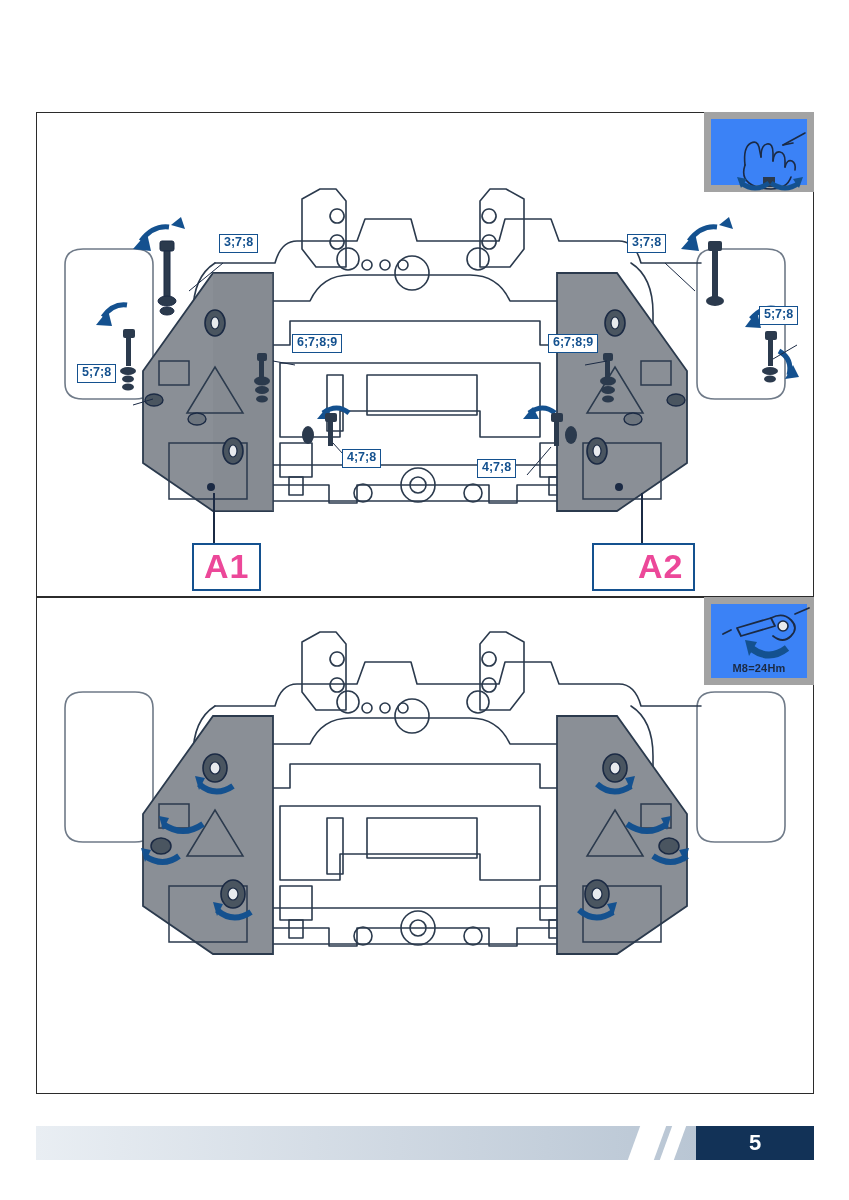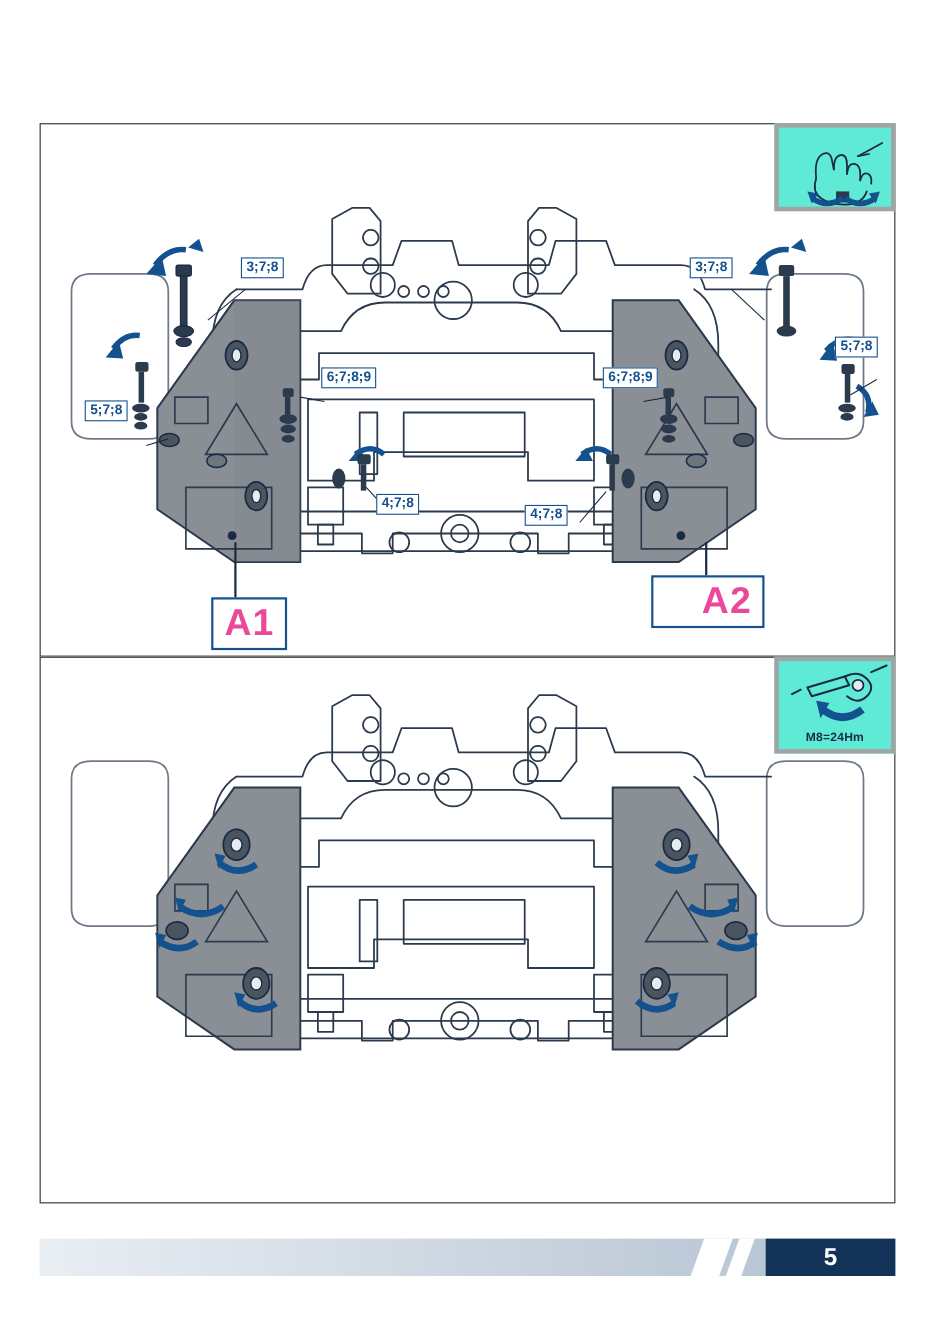--- a/index.html
+++ b/index.html
@@ -21,22 +21,22 @@
     border:1px solid #2b2b2b;
     background:#fff;
     box-sizing:border-box;
   }
   #panel-top{left:36px;top:112px;width:778px;height:485px;}
   #panel-bottom{left:36px;top:597px;width:778px;height:497px;}
 
   
   .tool-inset{
     position:absolute;
-    border:4px solid #a3a3a3;
-    background:#5eead4;
+    border:7px solid #a3a3a3;
+    background:#3b82f6;
     box-sizing:border-box;
   }
   #tool-inset-top{right:-1px;top:-1px;width:110px;height:80px;}
   #tool-inset-bottom{right:-1px;top:-1px;width:110px;height:88px;}
   .torque-label{
     position:absolute;left:0;bottom:4px;width:100%;
     text-align:center;
     font-size:11px;font-weight:bold;color:#1b2a44;
     letter-spacing:.2px;
   }
@@ -296,21 +296,21 @@
     <div class="callout" style="left:722px;top:193px;">5;7;8</div>
     <div class="callout" style="left:511px;top:221px;">6;7;8;9</div>
     <div class="callout" style="left:440px;top:346px;">4;7;8</div>
 
     <div class="leader" style="left:176px;top:380px;width:2px;height:58px;"></div>
     <div class="leader" style="left:176px;top:436px;width:44px;height:2px;"></div>
     <div class="leader" style="left:604px;top:380px;width:2px;height:58px;"></div>
     <div class="leader" style="left:562px;top:436px;width:44px;height:2px;"></div>
 
     <div class="badge" style="left:155px;top:430px;">A1</div>
-    <div class="badge" style="left:555px;top:410px;padding-left:44px;">A2</div>
+    <div class="badge" style="left:555px;top:430px;padding-left:44px;">A2</div>
   </div>
 
   <div class="panel" id="panel-bottom">
 
     <svg width="776" height="495" viewBox="0 0 776 495">
       <g fill="none" stroke="#2b3a4d" stroke-width="1.6" stroke-linejoin="round" stroke-linecap="round">
         <path d="M28 110 q0 -16 18 -16 h52 q18 0 18 16 v118 q0 16 -18 16 h-52 q-18 0 -18 -16 z" stroke="#6f7a88"></path>
         <path d="M660 110 q0 -16 18 -16 h52 q18 0 18 16 v118 q0 16 -18 16 h-52 q-18 0 -18 -16 z" stroke="#6f7a88"></path>
 
         <path d="M178 108 h60 q6 -22 22 -22 h60 l8 -22 h46 l6 22 h82 l6 -22 h46 l8 22 h60 q16 0 22 22 h60"></path>

